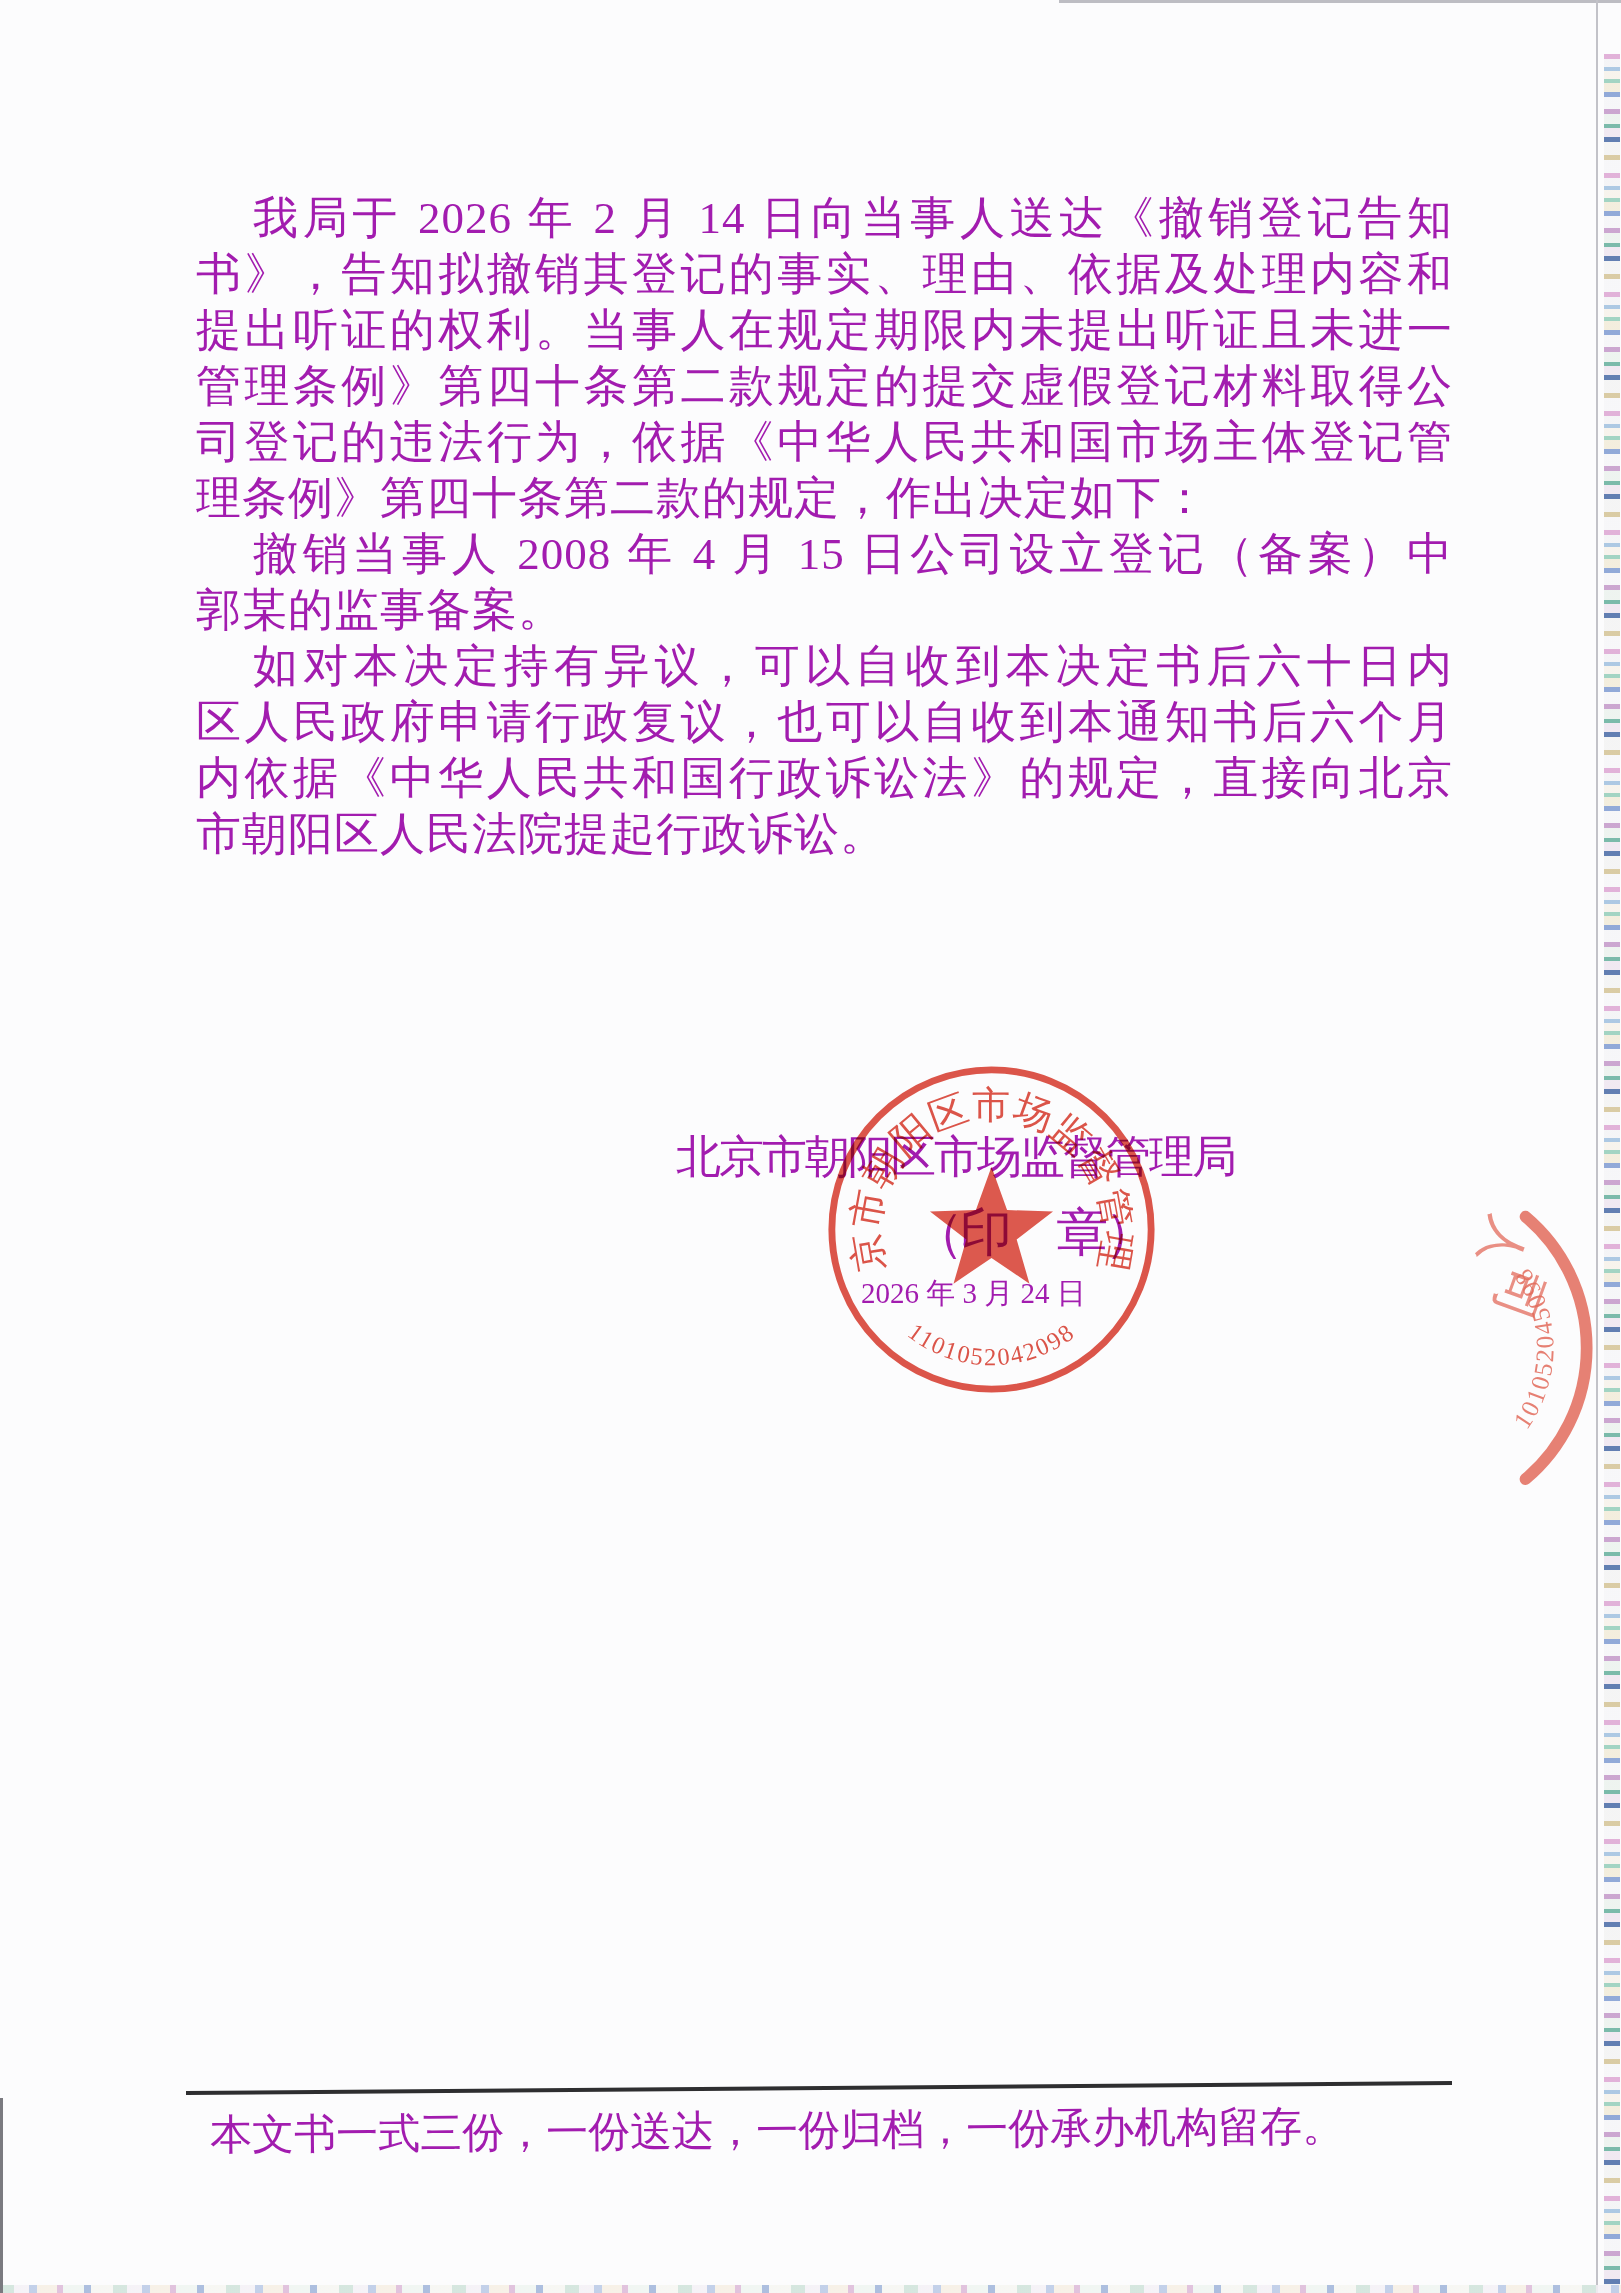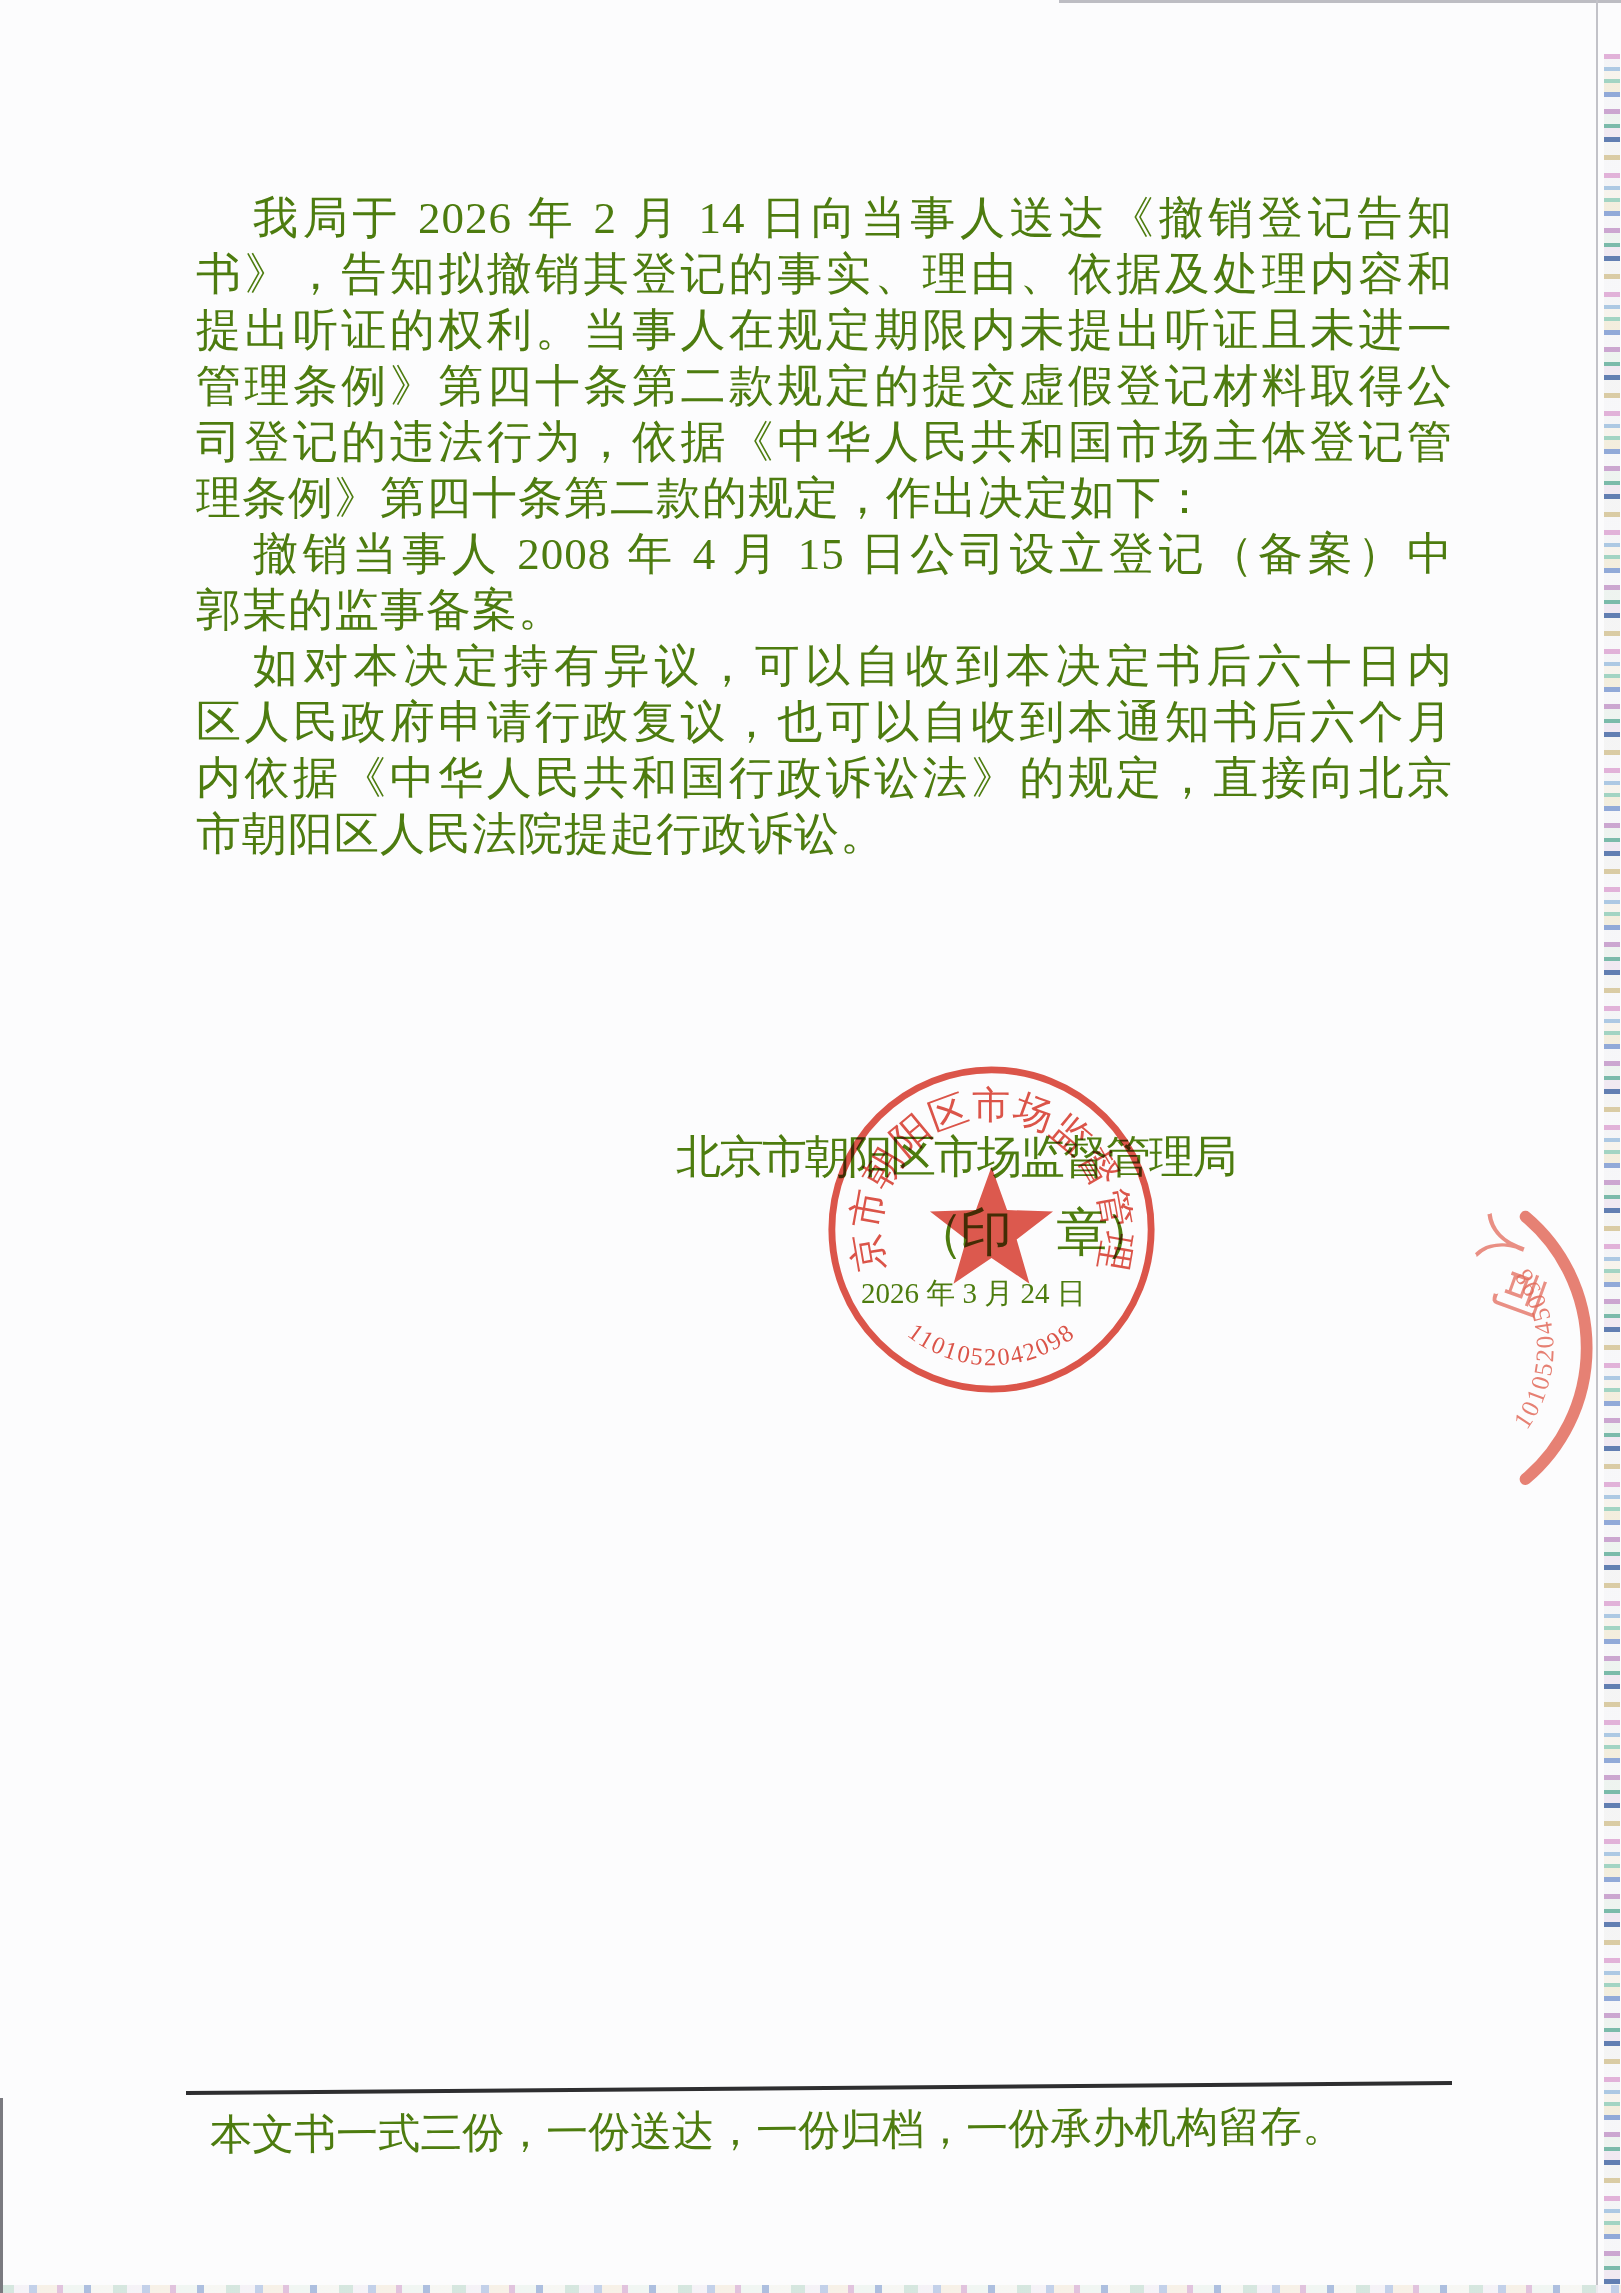--- a/index.html
+++ b/index.html
@@ -1,20 +1,20 @@
 <!DOCTYPE html>
 <html><head>
 <meta charset="utf-8">
 <style>
   html,body { margin:0; padding:0; background:#e8e8ea; }
   .page {
     position:relative; width:1621px; height:2294px;
     background:#fcfcfd; overflow:hidden;
     font-family:"Liberation Serif","DejaVu Serif",serif;
-    color:#4d7c0f;
+    color:#a21caf;
   }
   
   .body-text {
     position:absolute; left:196px; top:190px; width:1257px;
     font-size:45px; line-height:56px; letter-spacing:1px;
   }
   .ln { text-align:justify; text-align-last:justify; white-space:nowrap; }
   .ln.indent { text-indent:57px; }
   .ln.end { text-align-last:left; }
 

